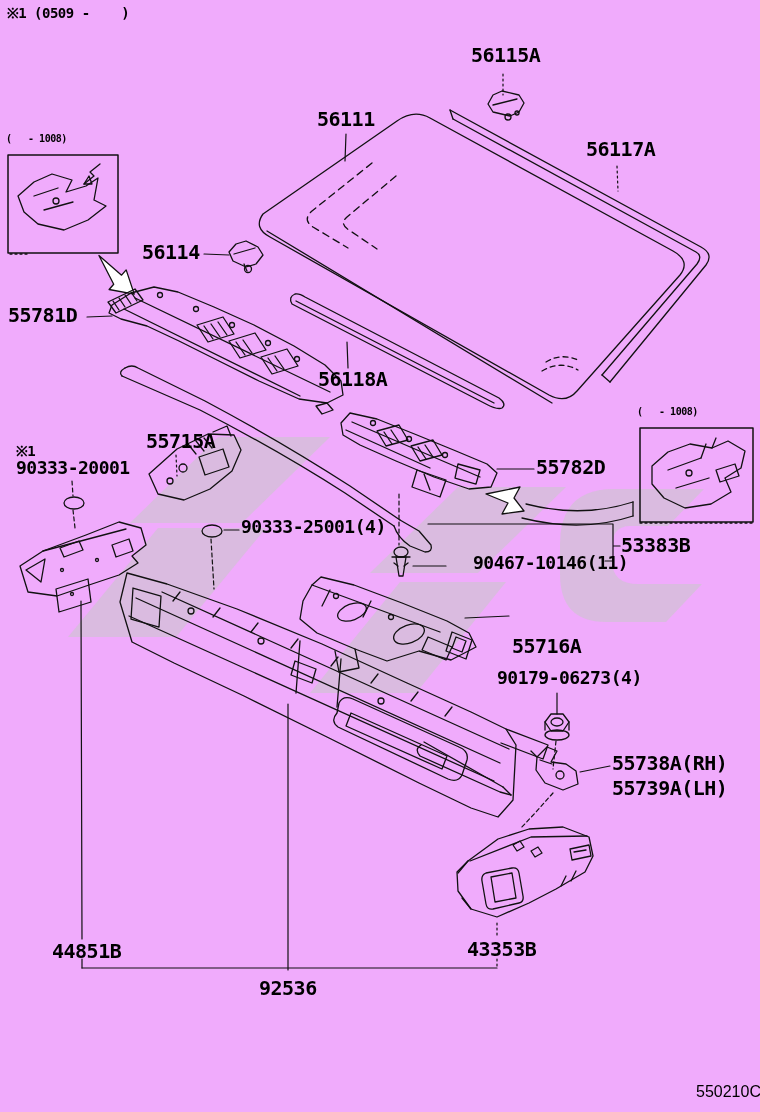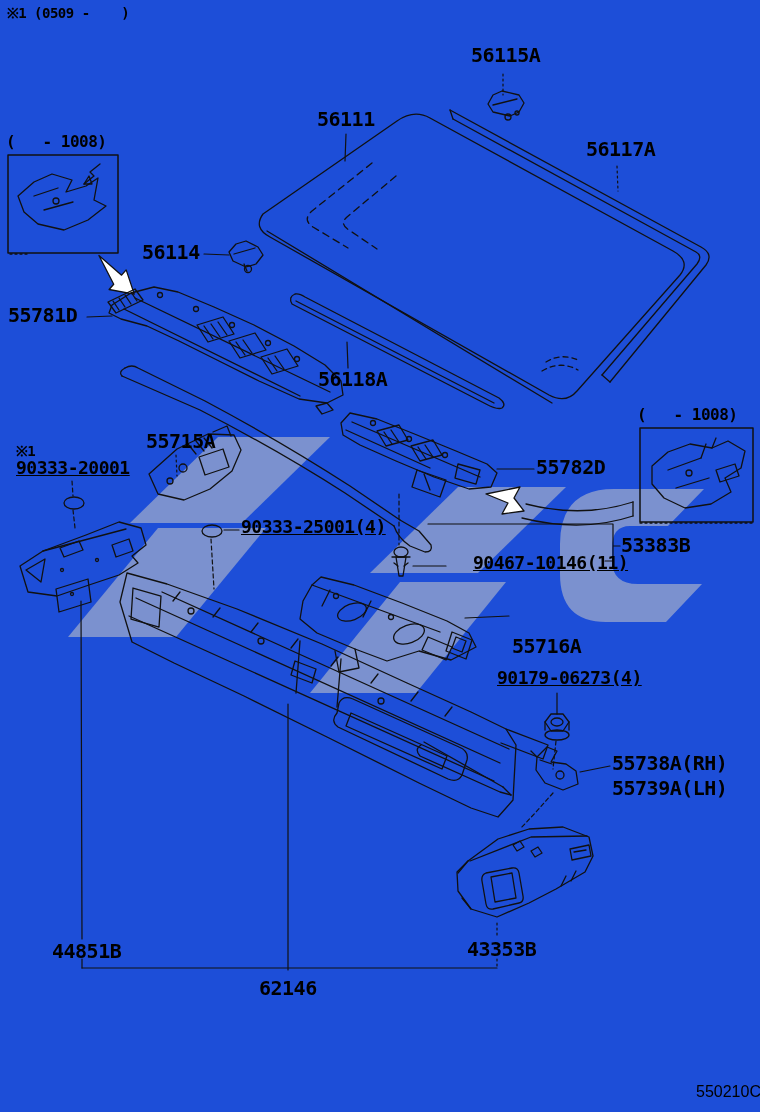--- a/index.html
+++ b/index.html
@@ -1,36 +1,36 @@
 <!DOCTYPE html>
 <html><head>
 <meta charset="utf-8">
 <style>
   html,body{margin:0;padding:0;background:#ffffff;}
   #stage{
     position:relative;
     width:760px;height:1112px;
-    background:#1d4ed8;
+    background:#f0abfc;
     overflow:hidden;
     font-family:"DejaVu Sans Mono","Liberation Mono",monospace;
   }
   #artwork{position:absolute;left:0;top:0;}
   .lbl{
     position:absolute;
     font-family:"DejaVu Sans Mono","Liberation Mono",monospace;
     font-weight:bold;
     font-size:20px;
     line-height:1.05;
     color:#000;
     white-space:pre;
     letter-spacing:-0.5px;
   }
-  .lbl.sm{font-size:18px;text-decoration:underline;}
+  .lbl.sm{font-size:18px;}
   .lbl.xs{font-size:14px;}
-  .lbl.cap{font-size:16px;}
+  .lbl.cap{font-size:10px;}
   .lbl.sheet{
     font-family:Liberation Sans, sans-serif;
     font-weight:normal;
     font-size:16px;
     letter-spacing:0;
     text-align:right;
   }
 </style>
 </head>
 <body>
@@ -300,16 +300,16 @@
   <div class="lbl cap" style="left:637px;top:407px">(   - 1008)</div>
   <div class="lbl" style="left:621px;top:535px">53383B</div>
   <div class="lbl sm" style="left:241px;top:518px">90333-25001(4)</div>
   <div class="lbl sm" style="left:473px;top:554px">90467-10146(11)</div>
   <div class="lbl" style="left:512px;top:636px">55716A</div>
   <div class="lbl sm" style="left:497px;top:669px">90179-06273(4)</div>
   <div class="lbl" style="left:612px;top:753px">55738A(RH)</div>
   <div class="lbl" style="left:612px;top:778px">55739A(LH)</div>
   <div class="lbl" style="left:52px;top:941px">44851B</div>
   <div class="lbl" style="left:467px;top:939px">43353B</div>
-  <div class="lbl" style="left:259px;top:978px">62146</div>
+  <div class="lbl" style="left:259px;top:978px">92536</div>
 
   <div class="lbl sheet" style="left:696px;top:1084px">550210C</div>
 </div>
 
 </body></html>

